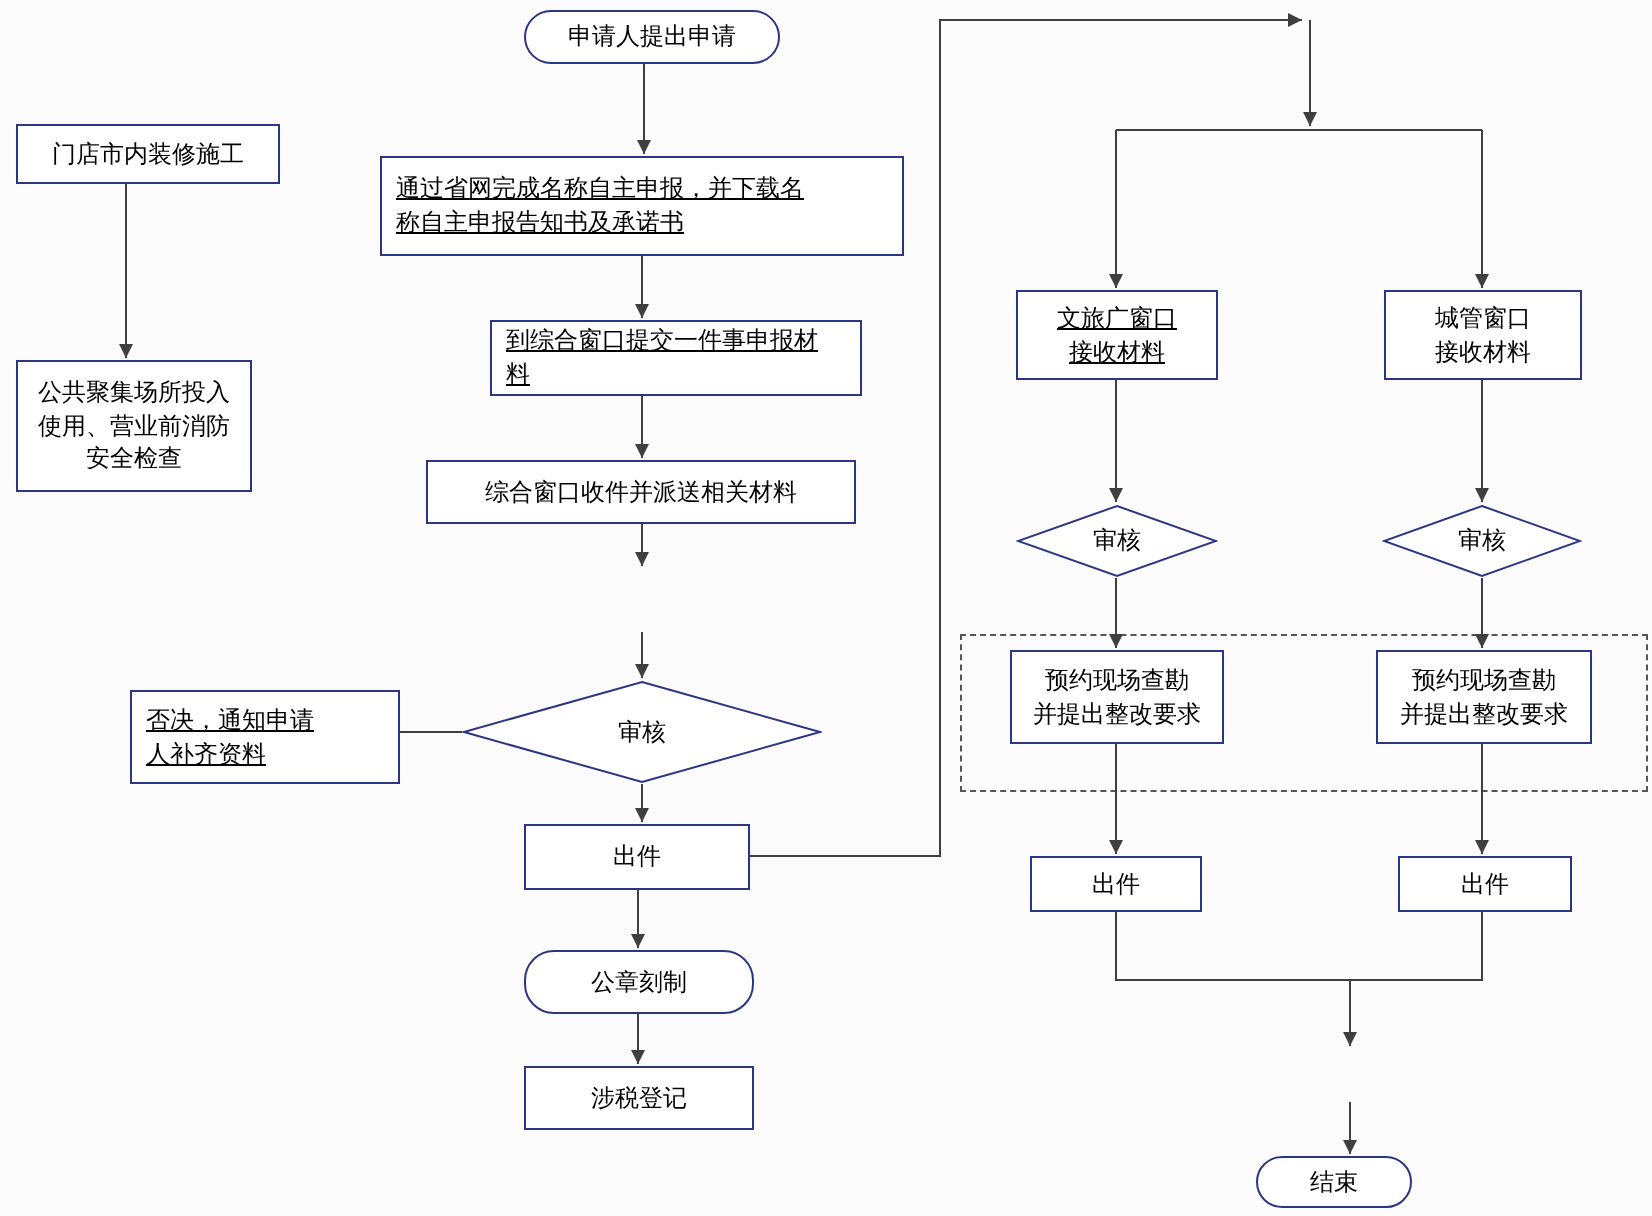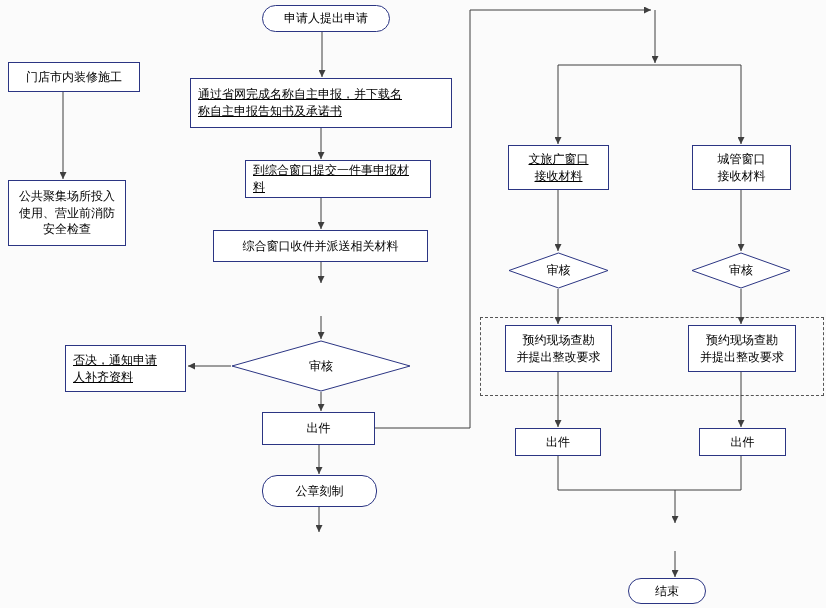--- a/index.html
+++ b/index.html
@@ -122,33 +122,36 @@
   </div>
 
 
   <div class="node diamond" style="left:231px; top:340px; width:180px; height:52px;">
     <svg viewBox="0 0 180 52" preserveAspectRatio="none">
       <polygon points="90,1 179,26 90,51 1,26" vector-effect="non-scaling-stroke"></polygon>
     </svg>
     <span>审核</span>
   </div>
 
-  <div class="node align-left" style="left:65px; top:345px; width:121px; height:47px;">
+  <div class="node align-left" style="left:65px; top:345px; width:135px; height:47px;">
     <span>否决，通知申请
 人补齐资料</span>
   </div>
 
   <div class="node" style="left:262px; top:412px; width:113px; height:33px;">
     <span>出件</span>
   </div>
 
   <div class="node" style="left:262px; top:475px; width:115px; height:32px;border-radius:15px;">
     <span>公章刻制</span>
   </div>
 
+  <div class="node" style="left:262px; top:533px; width:115px; height:32px;">
+    <span>涉税登记</span>
+  </div>
 
   <div class="node" style="left:508px; top:145px; width:101px; height:45px;text-decoration:underline;">
     <span>文旅广窗口
 接收材料</span>
   </div>
 
   <div class="node" style="left:692px; top:145px; width:99px; height:45px;">
     <span>城管窗口
 接收材料</span>
   </div>

